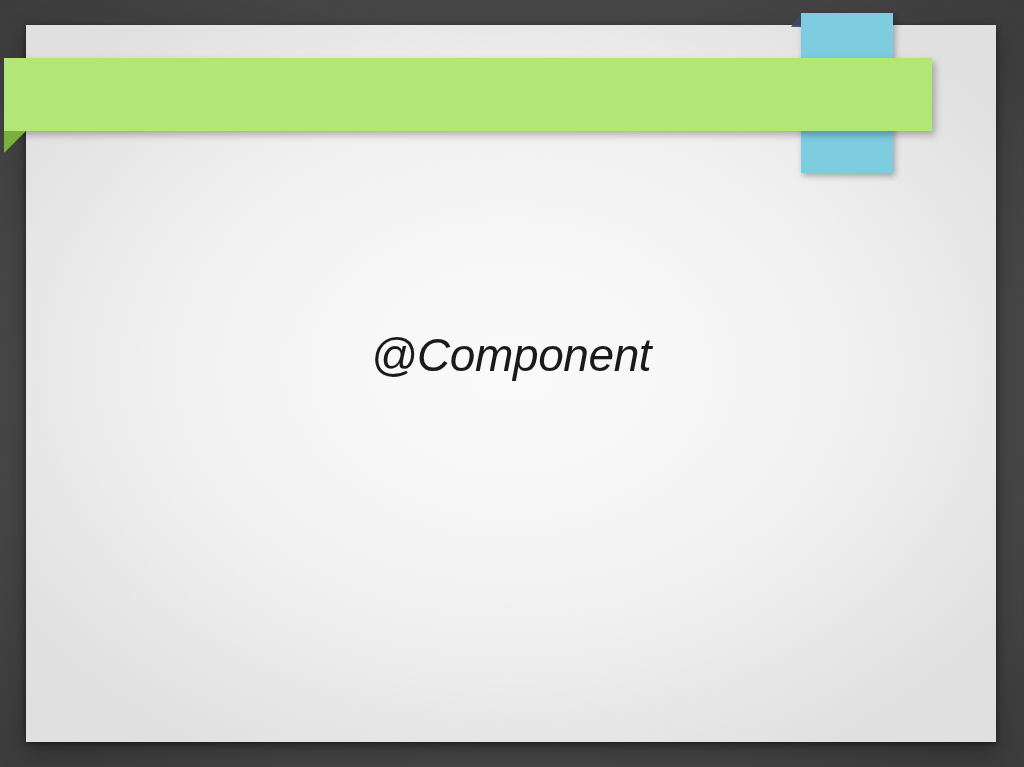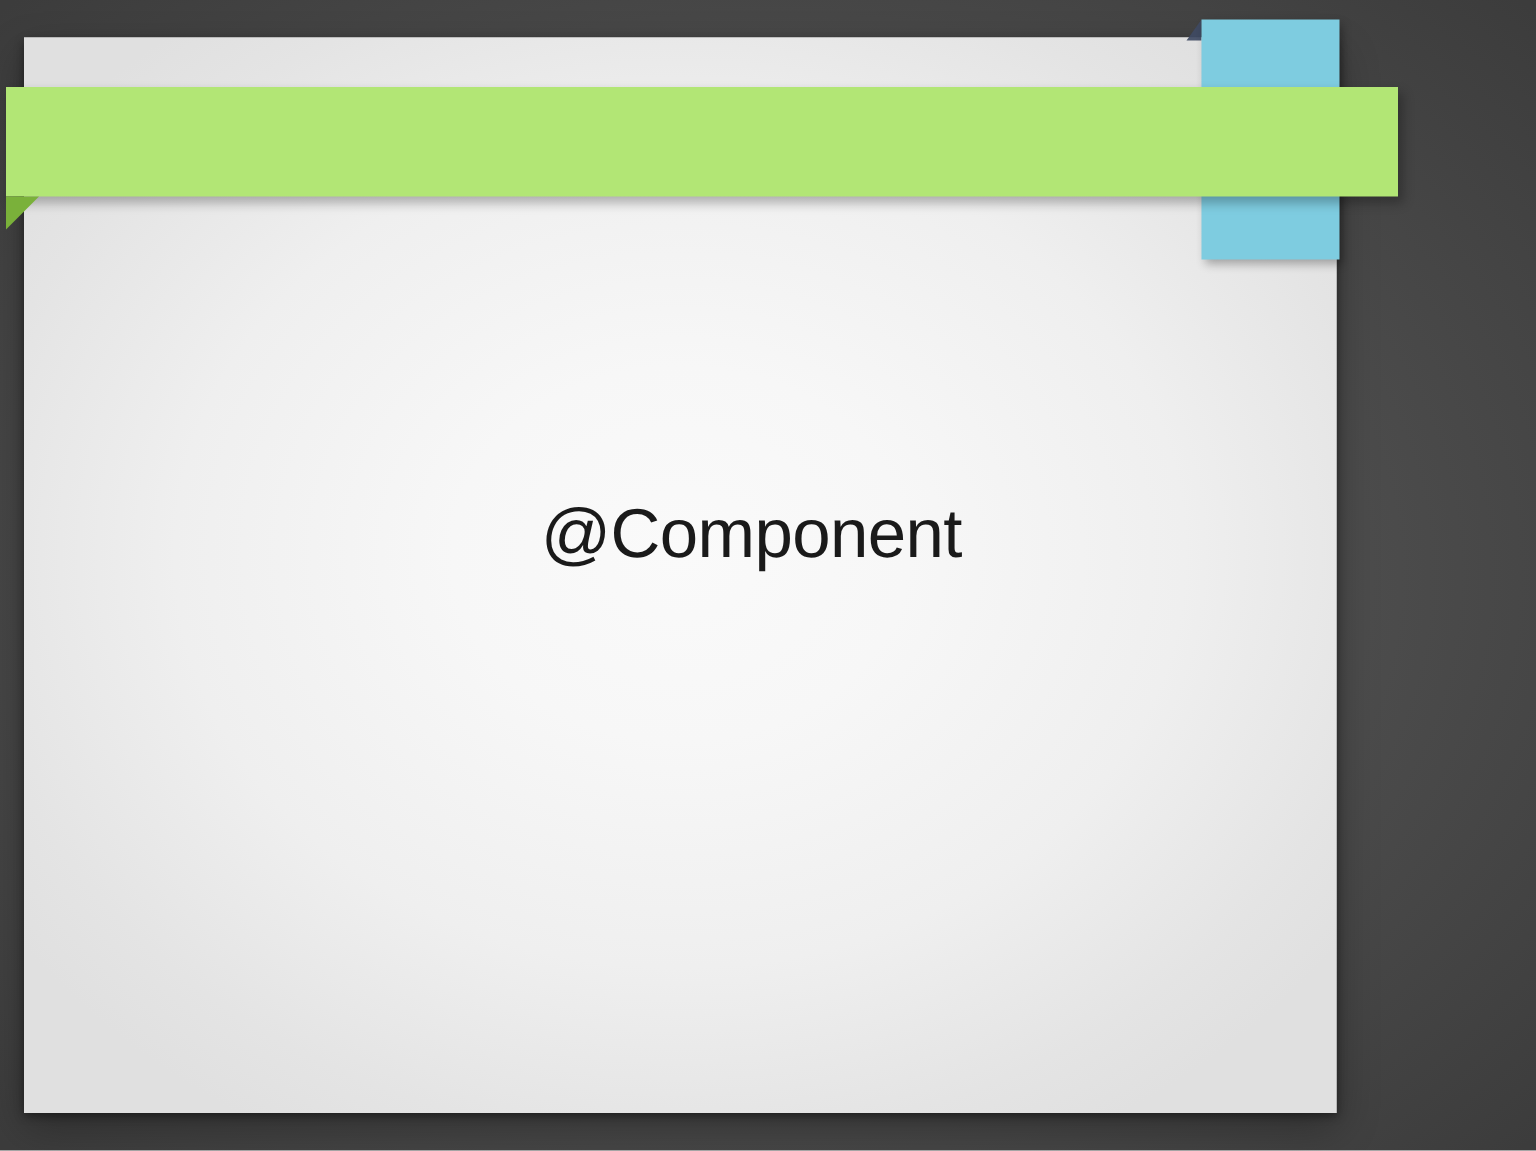--- a/index.html
+++ b/index.html
@@ -18,36 +18,37 @@
     width: 1024px;
     height: 767px;
     background: #4a4a4a;
     background-image:
       radial-gradient(ellipse 70% 70% at 50% 50%, #5c5c5c 0%, #505050 45%, #3c3c3c 100%);
   }
 
   
   #slide {
     position: absolute;
-    left: 16px;
+    left: 26px;
     top: 25px;
-    width: 875px;
+    width: 970px;
     height: 717px;
     background: #ededed;
     background-image:
       radial-gradient(ellipse 62% 62% at 50% 48%,
         #fafafa 0%,
         #f7f7f7 28%,
         #efefef 62%,
         #e4e4e4 88%,
         #e0e0e0 100%);
     box-shadow:
       0 2px 6px rgba(0,0,0,0.45),
       0 10px 26px rgba(0,0,0,0.30);
     overflow: visible;
+    font-style: italic;
   }
 
   
   #ribbons {
     position: absolute;
     left: 0;
     top: 0;
     width: 1024px;
     height: 767px;
     pointer-events: none;

